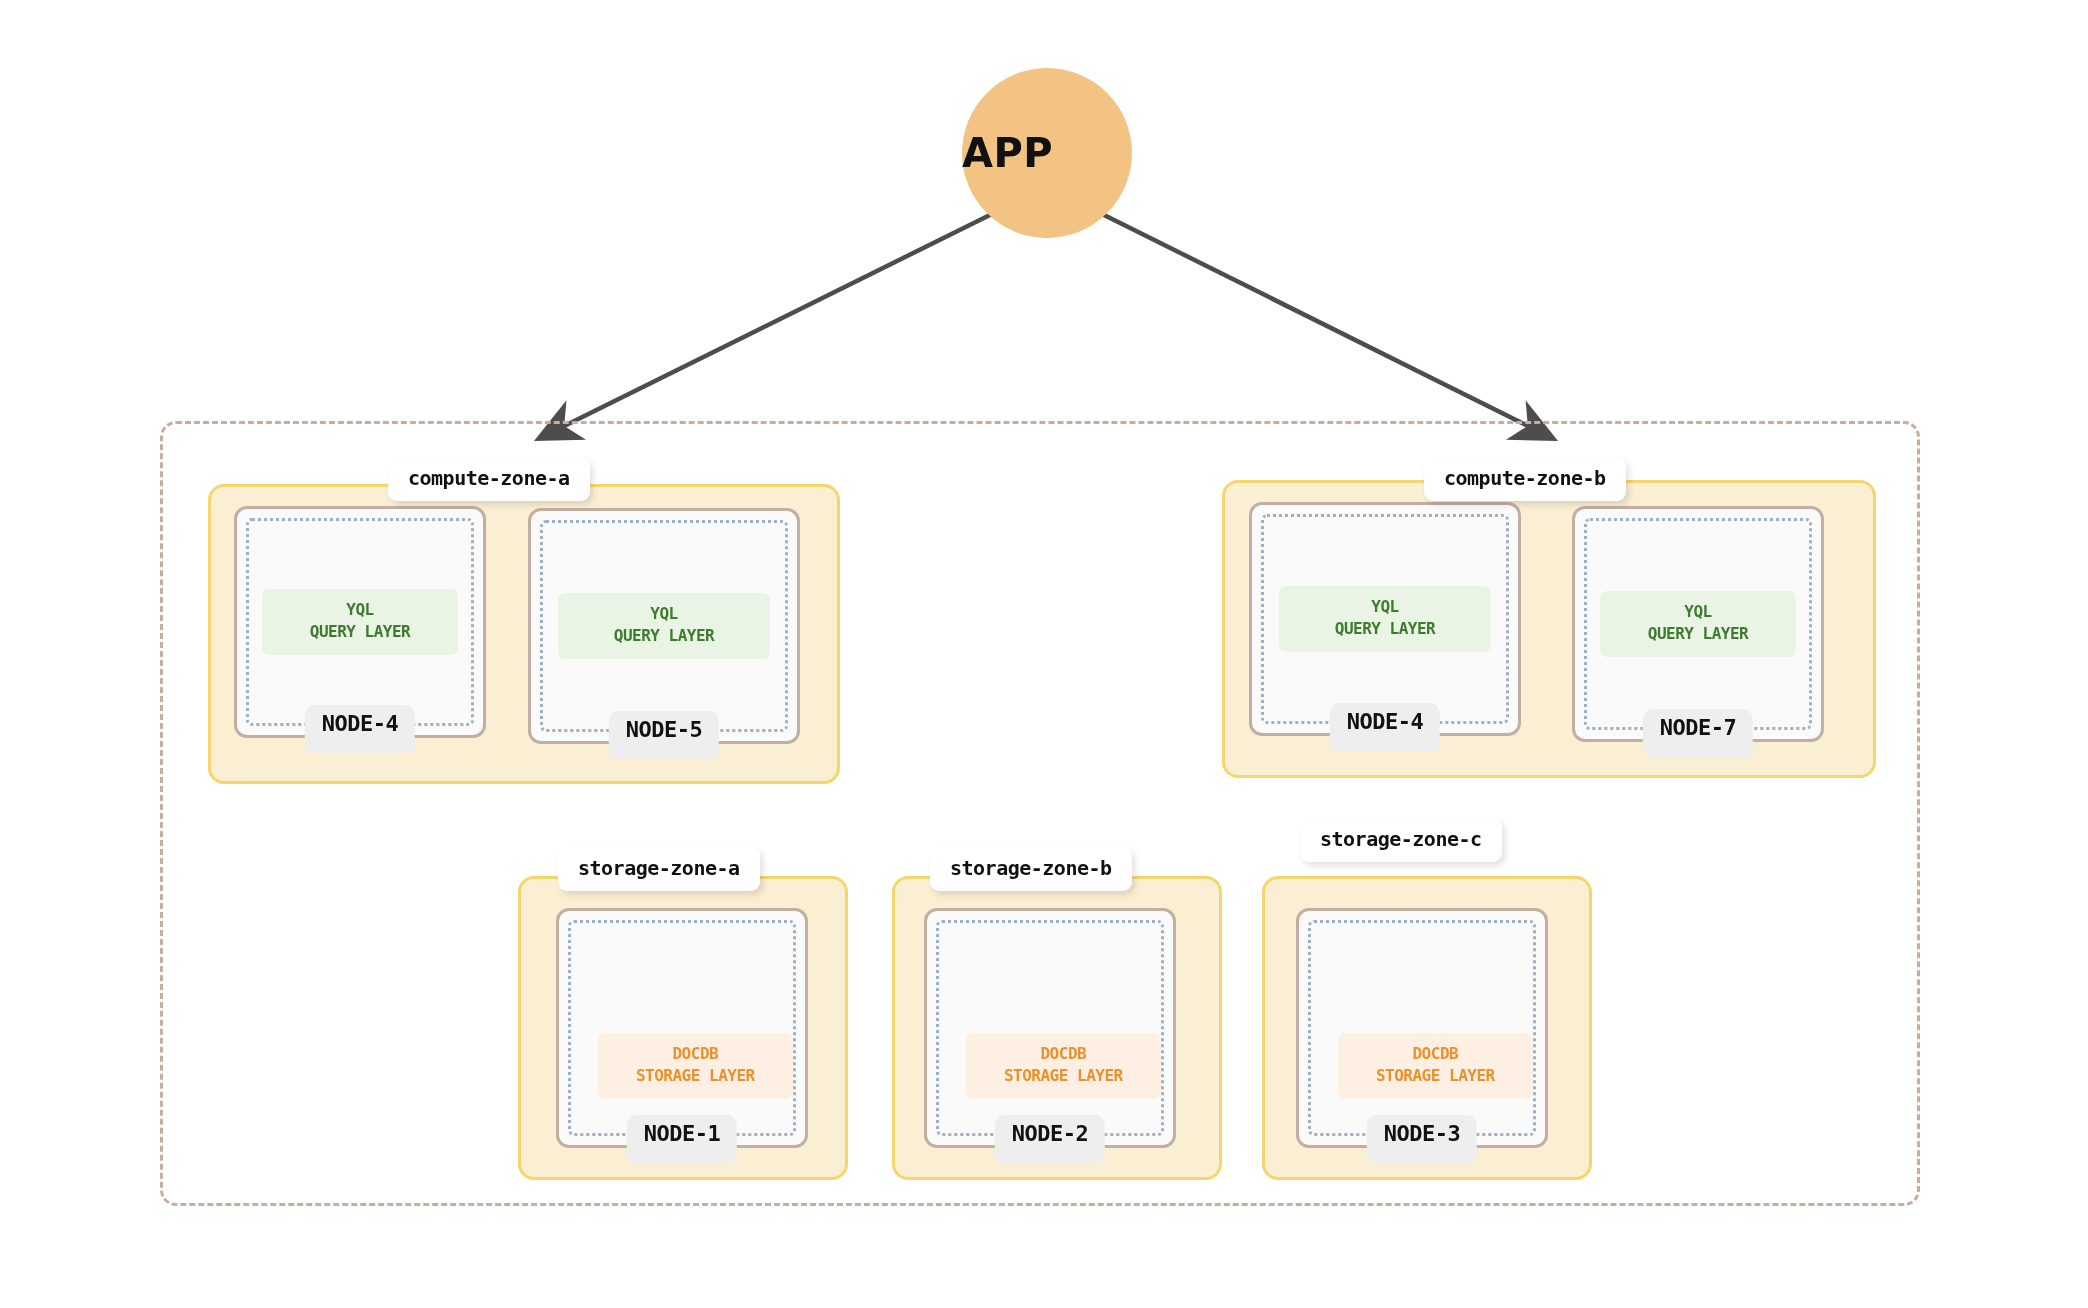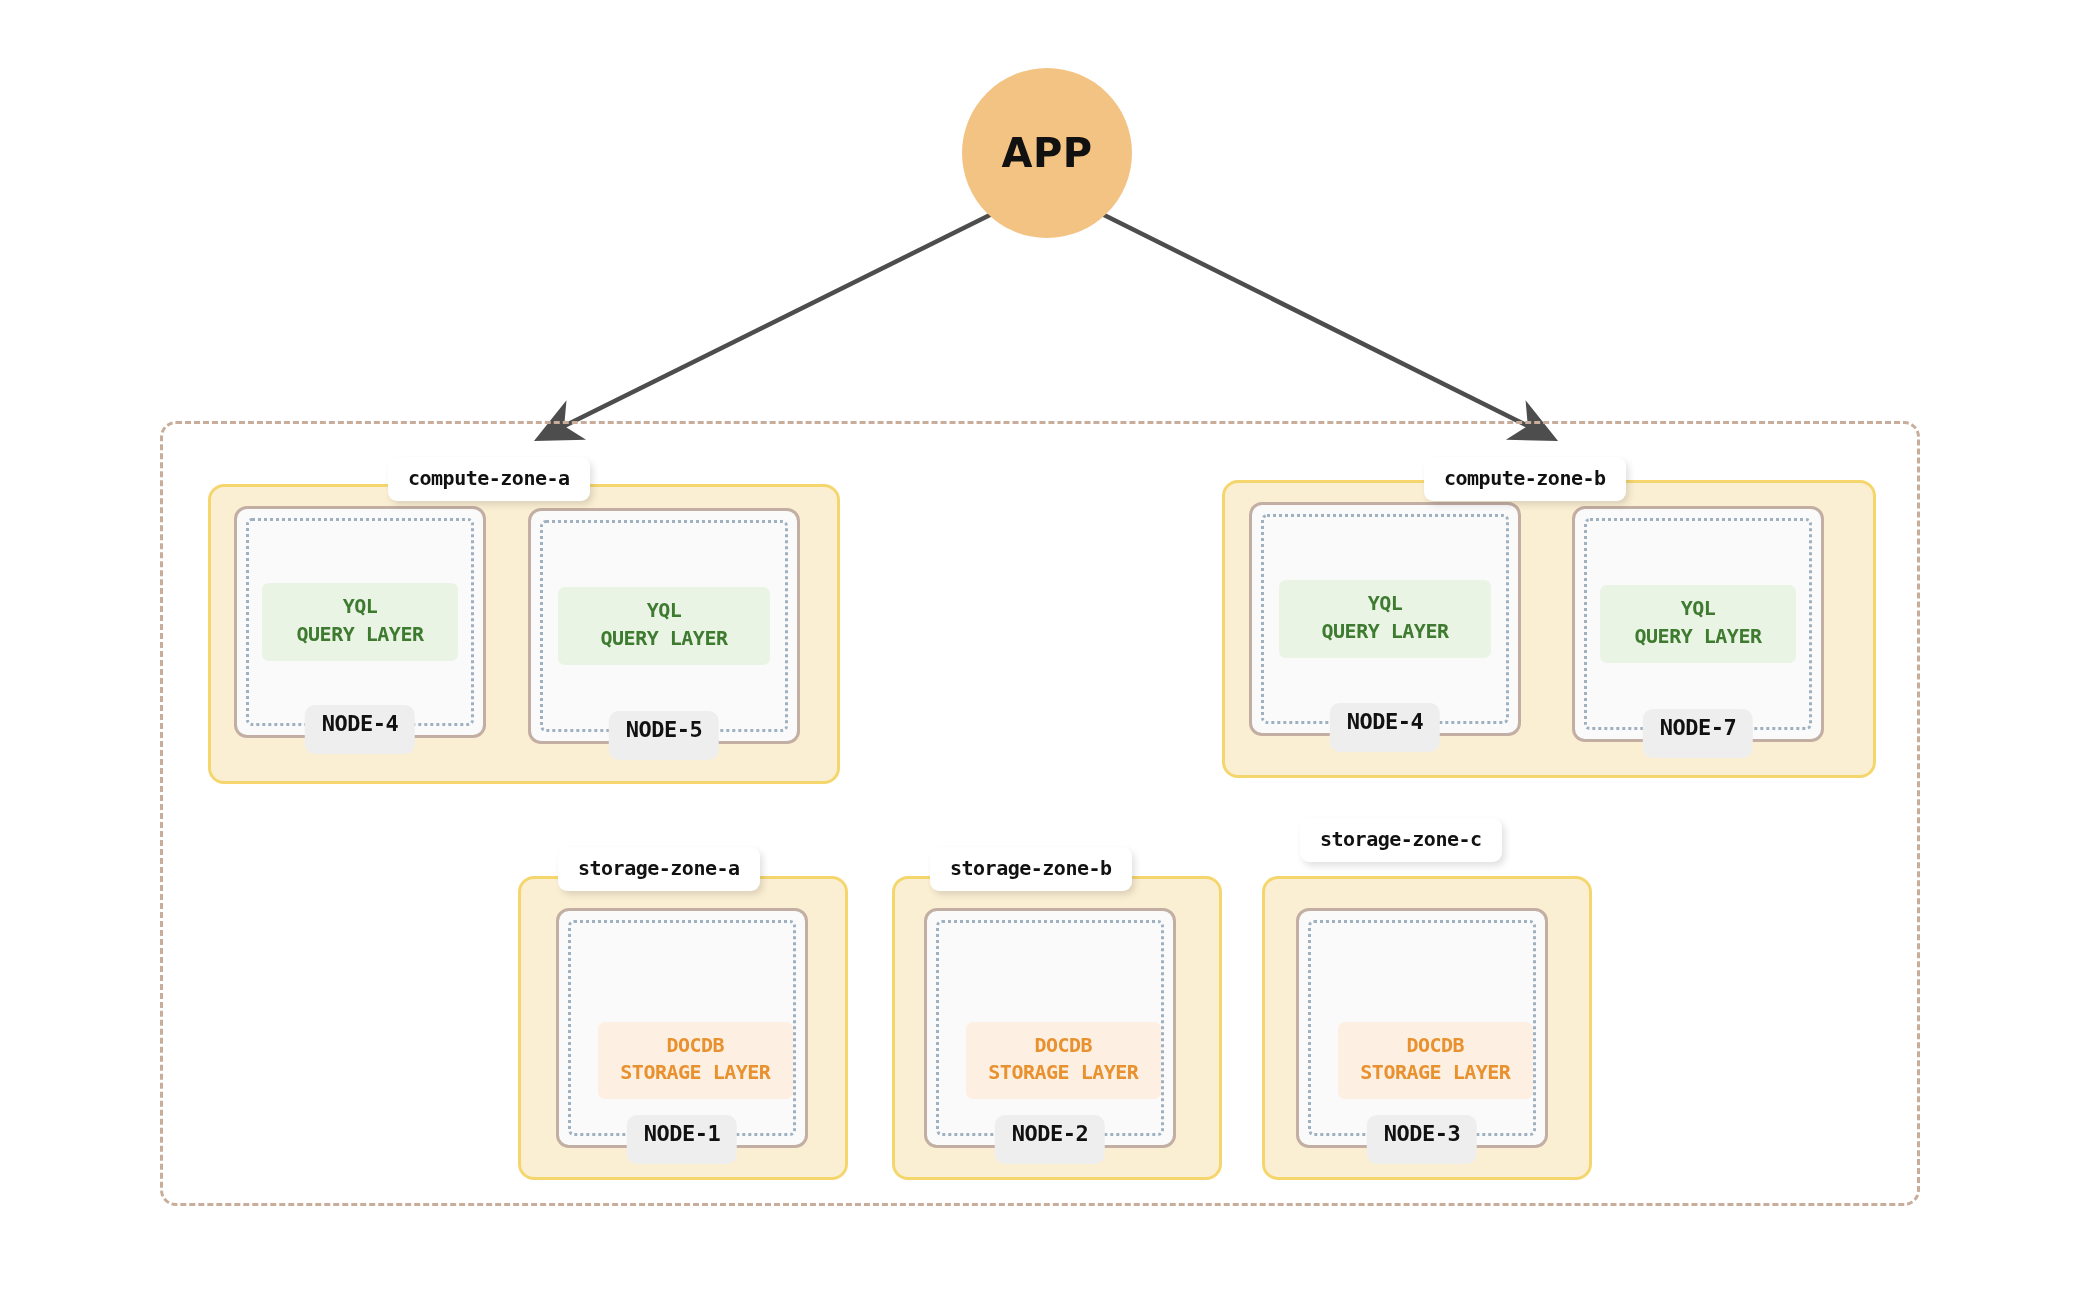--- a/index.html
+++ b/index.html
@@ -22,21 +22,21 @@
   .app-circle {
     position: absolute;
     left: 962px;
     top: 68px;
     width: 170px;
     height: 170px;
     border-radius: 50%;
     background: #f3c383;
     display: flex;
     align-items: center;
-    justify-content: center;
+    justify-content: flex-start;
   }
   .app-label {
     font-family: "DejaVu Sans", sans-serif;
     font-size: 40px;
     font-weight: 700;
     color: #111111;
     letter-spacing: 0.5px;
   }
 
   
@@ -107,21 +107,21 @@
   }
   .node-inner.center { align-items: center; }
   .node-inner.bottom { align-items: flex-end; padding-bottom: 34px; box-sizing: border-box; justify-content: flex-end; }
 
   .layer-badge {
     width: 88%;
     text-align: center;
     border-radius: 7px;
     padding: 10px 0 12px 0;
     font-family: "DejaVu Sans Mono", monospace;
-    font-size: 20px;
+    font-size: 16px;
     font-weight: 700;
     line-height: 1.38;
     letter-spacing: -0.5px;
   }
   .layer-yql {
     background: #e9f4e4;
     color: #3e7a2f;
   }
   .layer-docdb {
     background: #fdf0e2;

